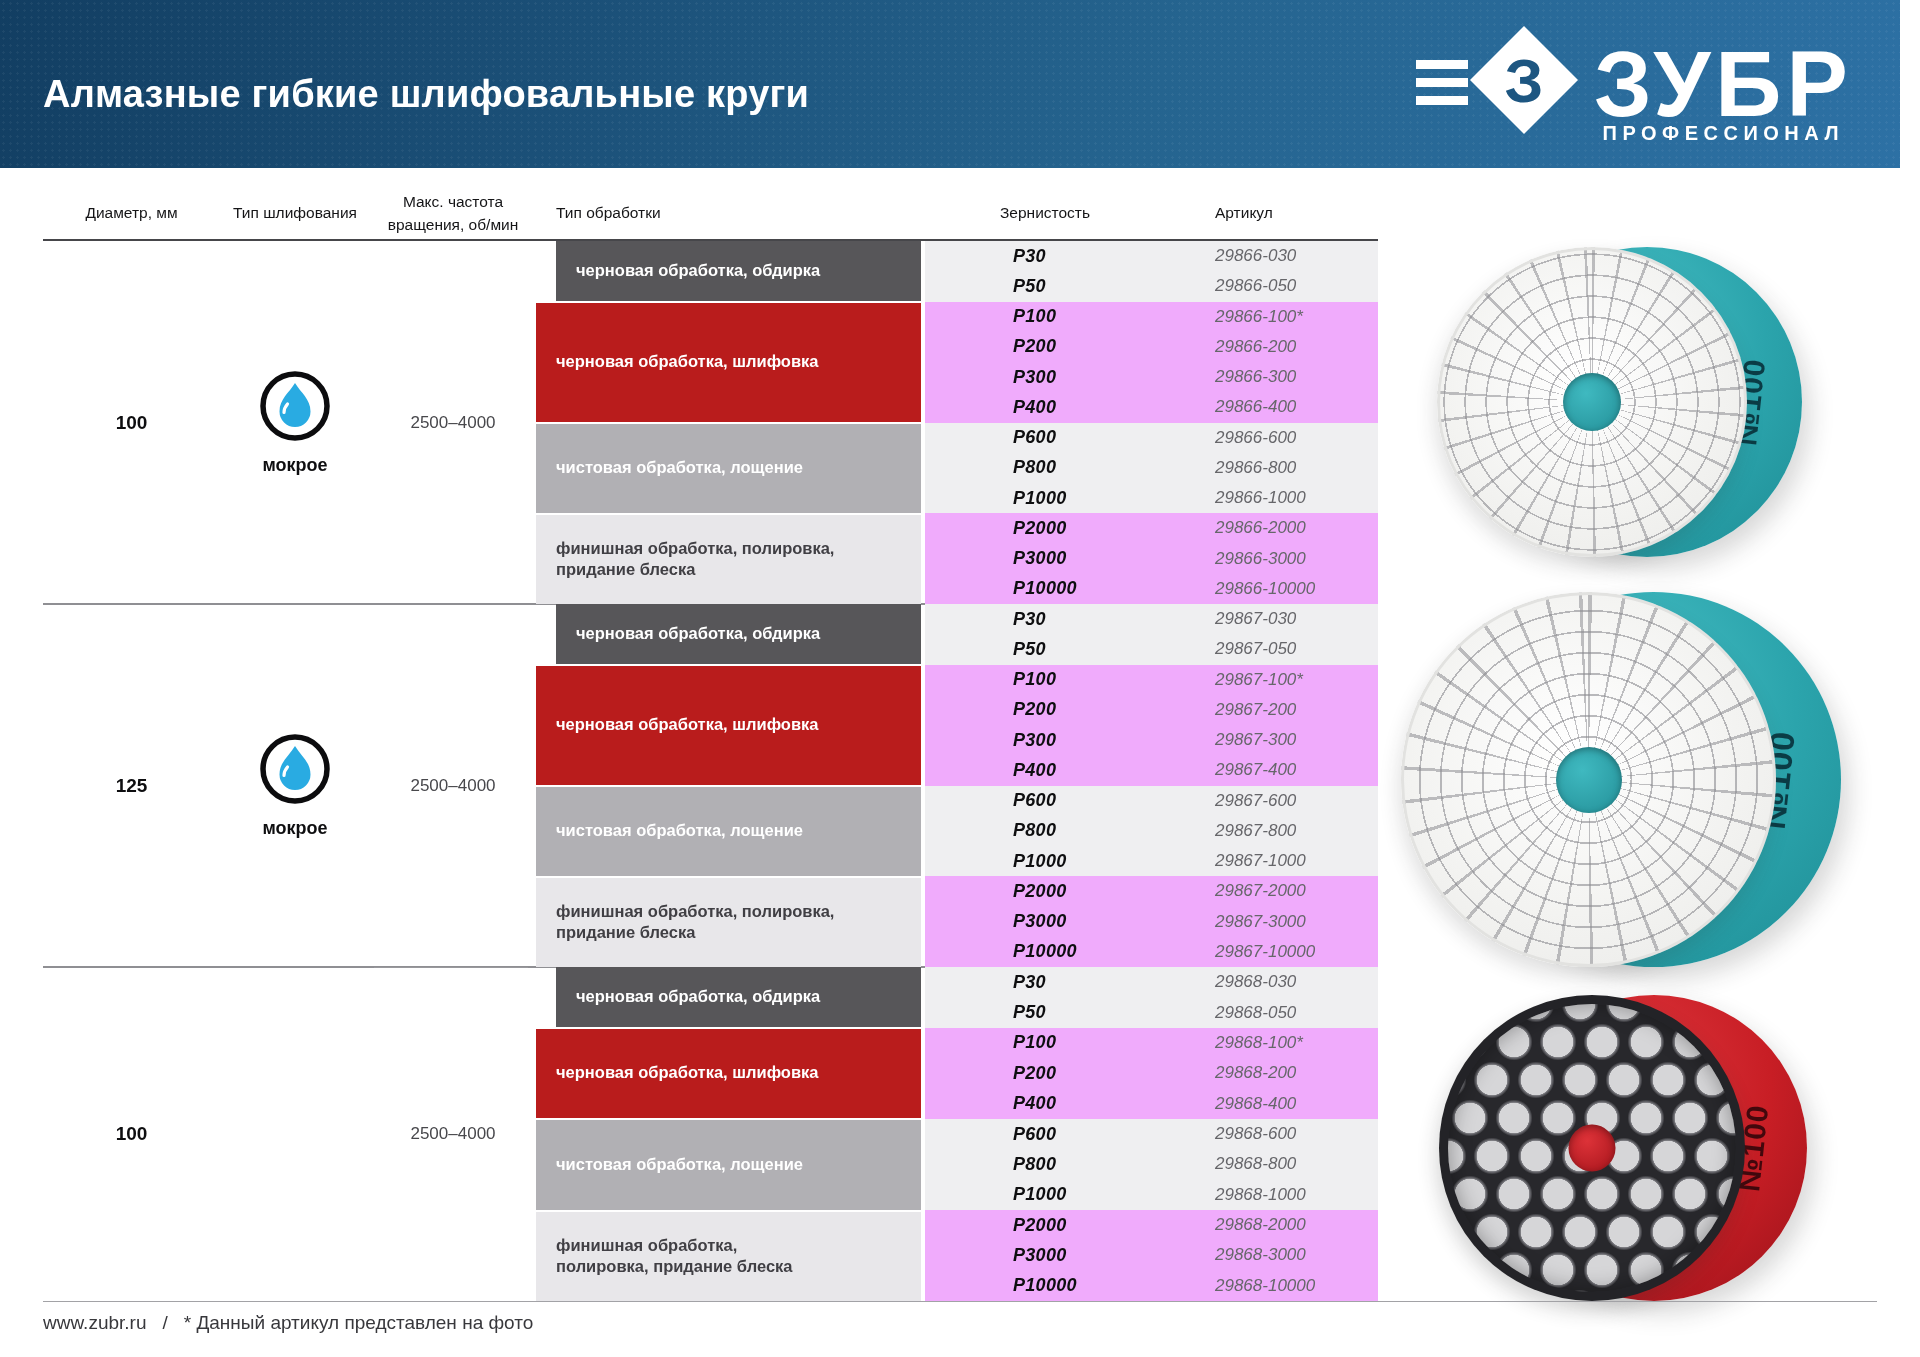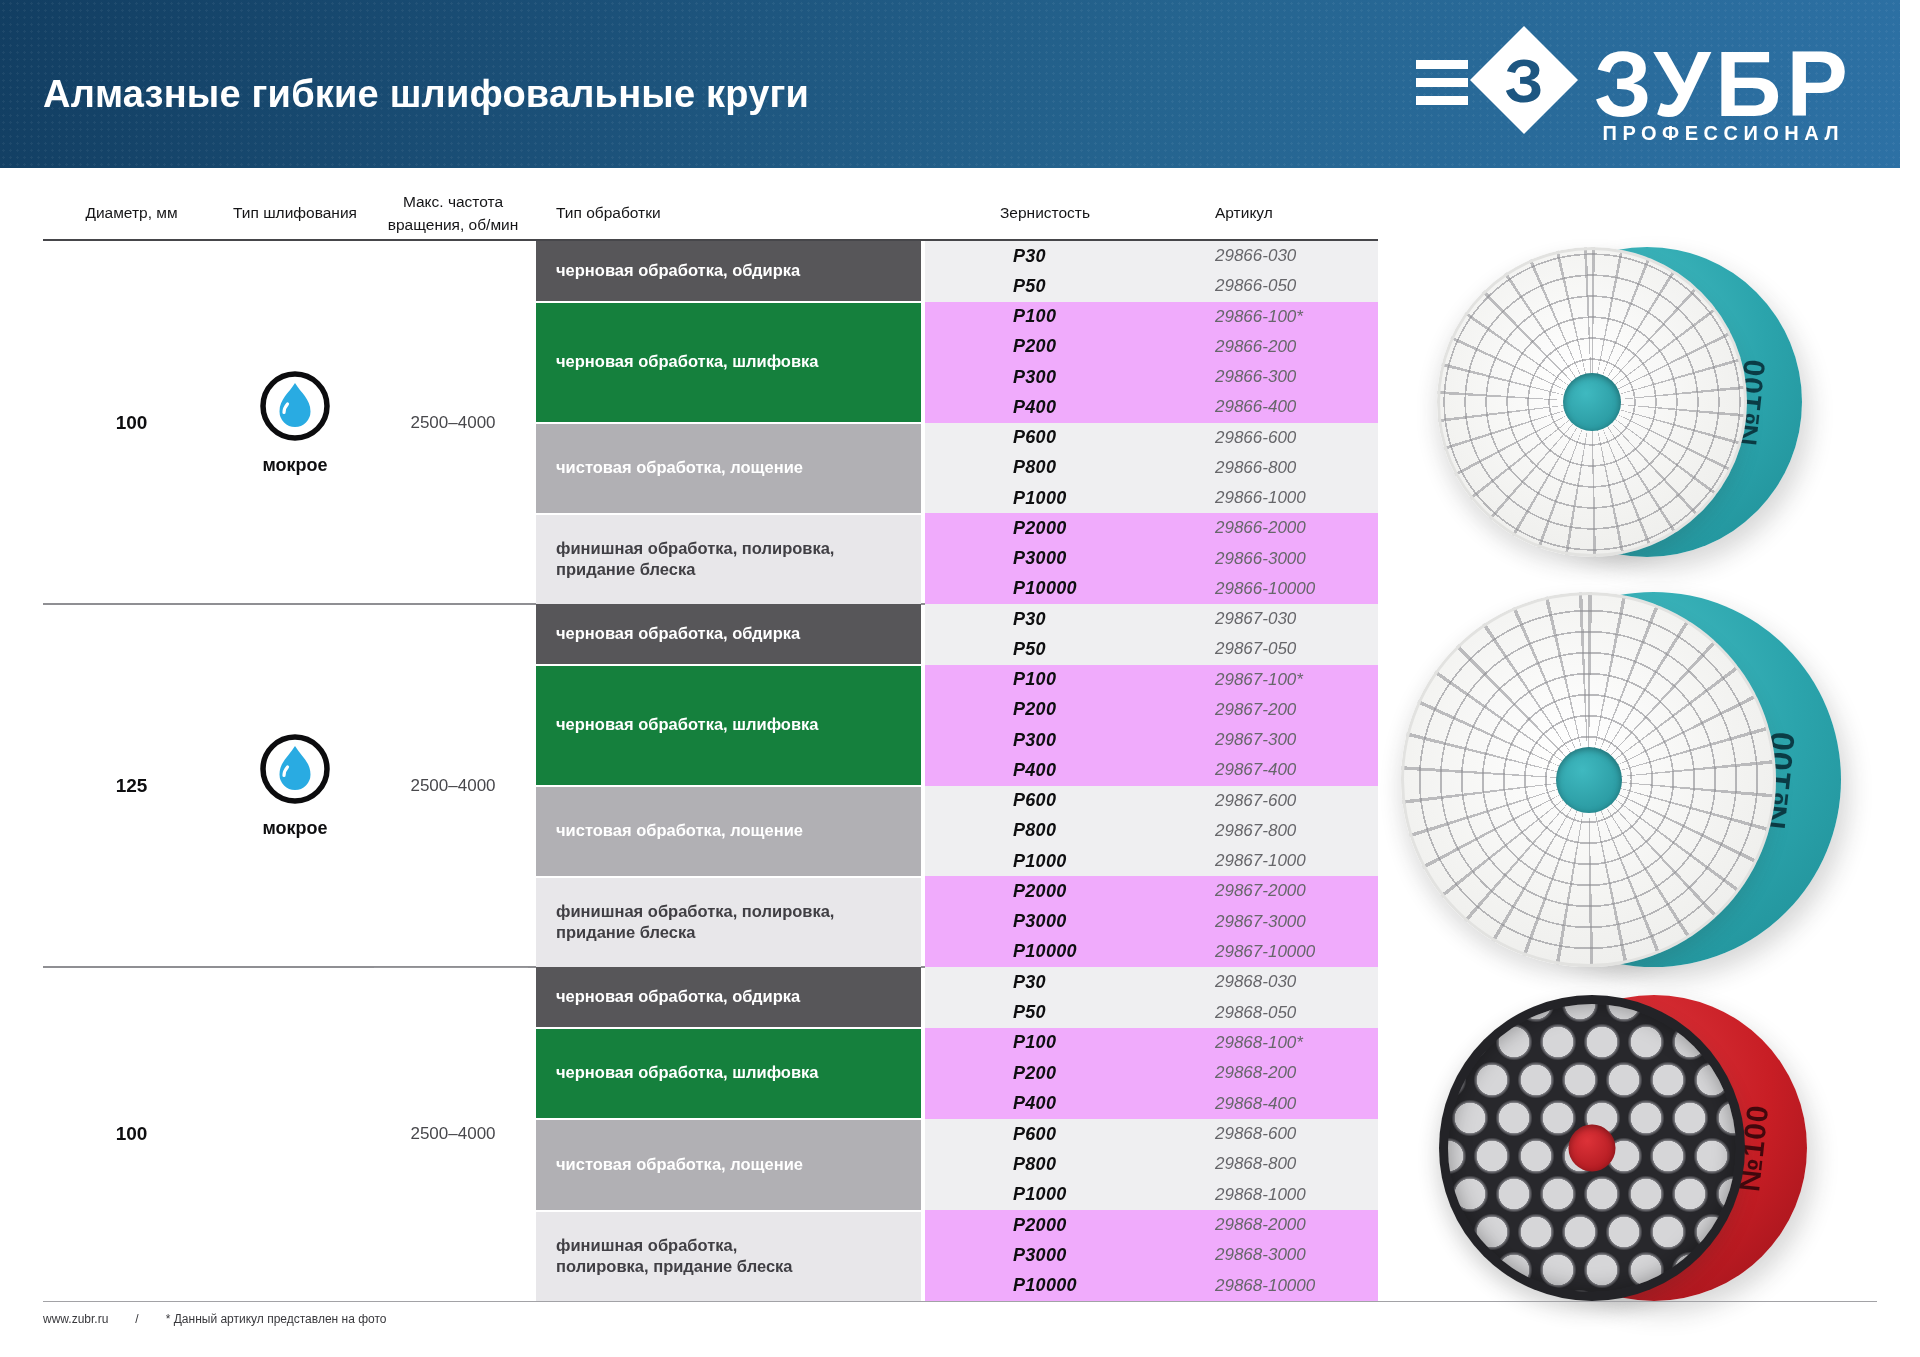--- a/index.html
+++ b/index.html
@@ -47,22 +47,22 @@
               font-size:17px;color:#48484c;}
   .speed-single{height:100%;}
   .speed-top{height:243px;}
   .speed-bottom{flex:1;position:relative;}
   .speed-bottom::before{content:"";position:absolute;top:0;left:4px;right:8px;height:1px;background:#98989c;}
   .gcol-process{left:536px;width:385px;display:flex;flex-direction:column;}
   .pcell{display:flex;align-items:center;padding-left:20px;padding-right:28px;
          font-size:16.5px;font-weight:600;line-height:1.32;}
   .pcell:not(:last-child){border-bottom:2px solid #ffffff;}
   .pcell span{white-space:pre-line;}
-  .pc-dark{background:#575659;color:#ffffff;}
-  .pc-med{background:#15803d;color:#ffffff;padding-left:20px;}
+  .pc-dark{background:#575659;color:#ffffff;margin-left:20px;}
+  .pc-med{background:#b91c1c;color:#ffffff;padding-left:20px;}
   .pc-light{background:#b1b0b4;color:#ffffff;}
   .pc-xlight{background:#e8e7ea;color:#403f44;}
   .gcol-band{left:925px;width:453px;display:flex;flex-direction:column;font-style:italic;}
   .bsec{display:flex;flex-direction:column;}
   .bs-gray{background:#efeff1;}
   .bs-white{background:#f0abfc;}
   .brow{flex:1;display:flex;align-items:center;position:relative;}
   .grit{margin-left:88px;font-size:18px;font-weight:bold;color:#0e0e10;letter-spacing:0.3px;}
   .sku{position:absolute;left:290px;font-size:17px;color:#66666a;}
 
@@ -89,22 +89,22 @@
         radial-gradient(circle,#d6d6d8 0 15px,#7e7e83 15.5px,rgba(0,0,0,0) 18.5px);
       background-size:44px 76px;background-position:0 0,22px 38px;
       box-shadow:inset 0 0 22px rgba(0,0,0,0.35);}
   .hole{position:absolute;left:50%;top:50%;transform:translate(-50%,-50%);border-radius:50%;
         box-shadow:inset 0 2px 7px rgba(0,0,0,0.35);}
   .hole-teal{background:radial-gradient(circle at 40% 35%,#3fb9c0,#238f97);}
   .hole-red{background:radial-gradient(circle at 40% 35%,#dd3238,#a5141b);}
 
   
   .footer-rule{position:absolute;left:43px;top:1301px;width:1834px;height:1px;background:#a2a2a6;}
-  .footer{position:absolute;left:43px;top:1312px;display:flex;gap:27px;
-          font-size:12px;color:#38383c;}
+  .footer{position:absolute;left:43px;top:1312px;display:flex;gap:16px;
+          font-size:19px;color:#38383c;}
   .footer a{color:#38383c;text-decoration:none;}
 </style>
 </head>
 <body>
 
 <div class="page">
 
   <header class="topbar"></header>
   <h1 class="page-title">Алмазные гибкие шлифовальные круги</h1>
   <div class="logo">

